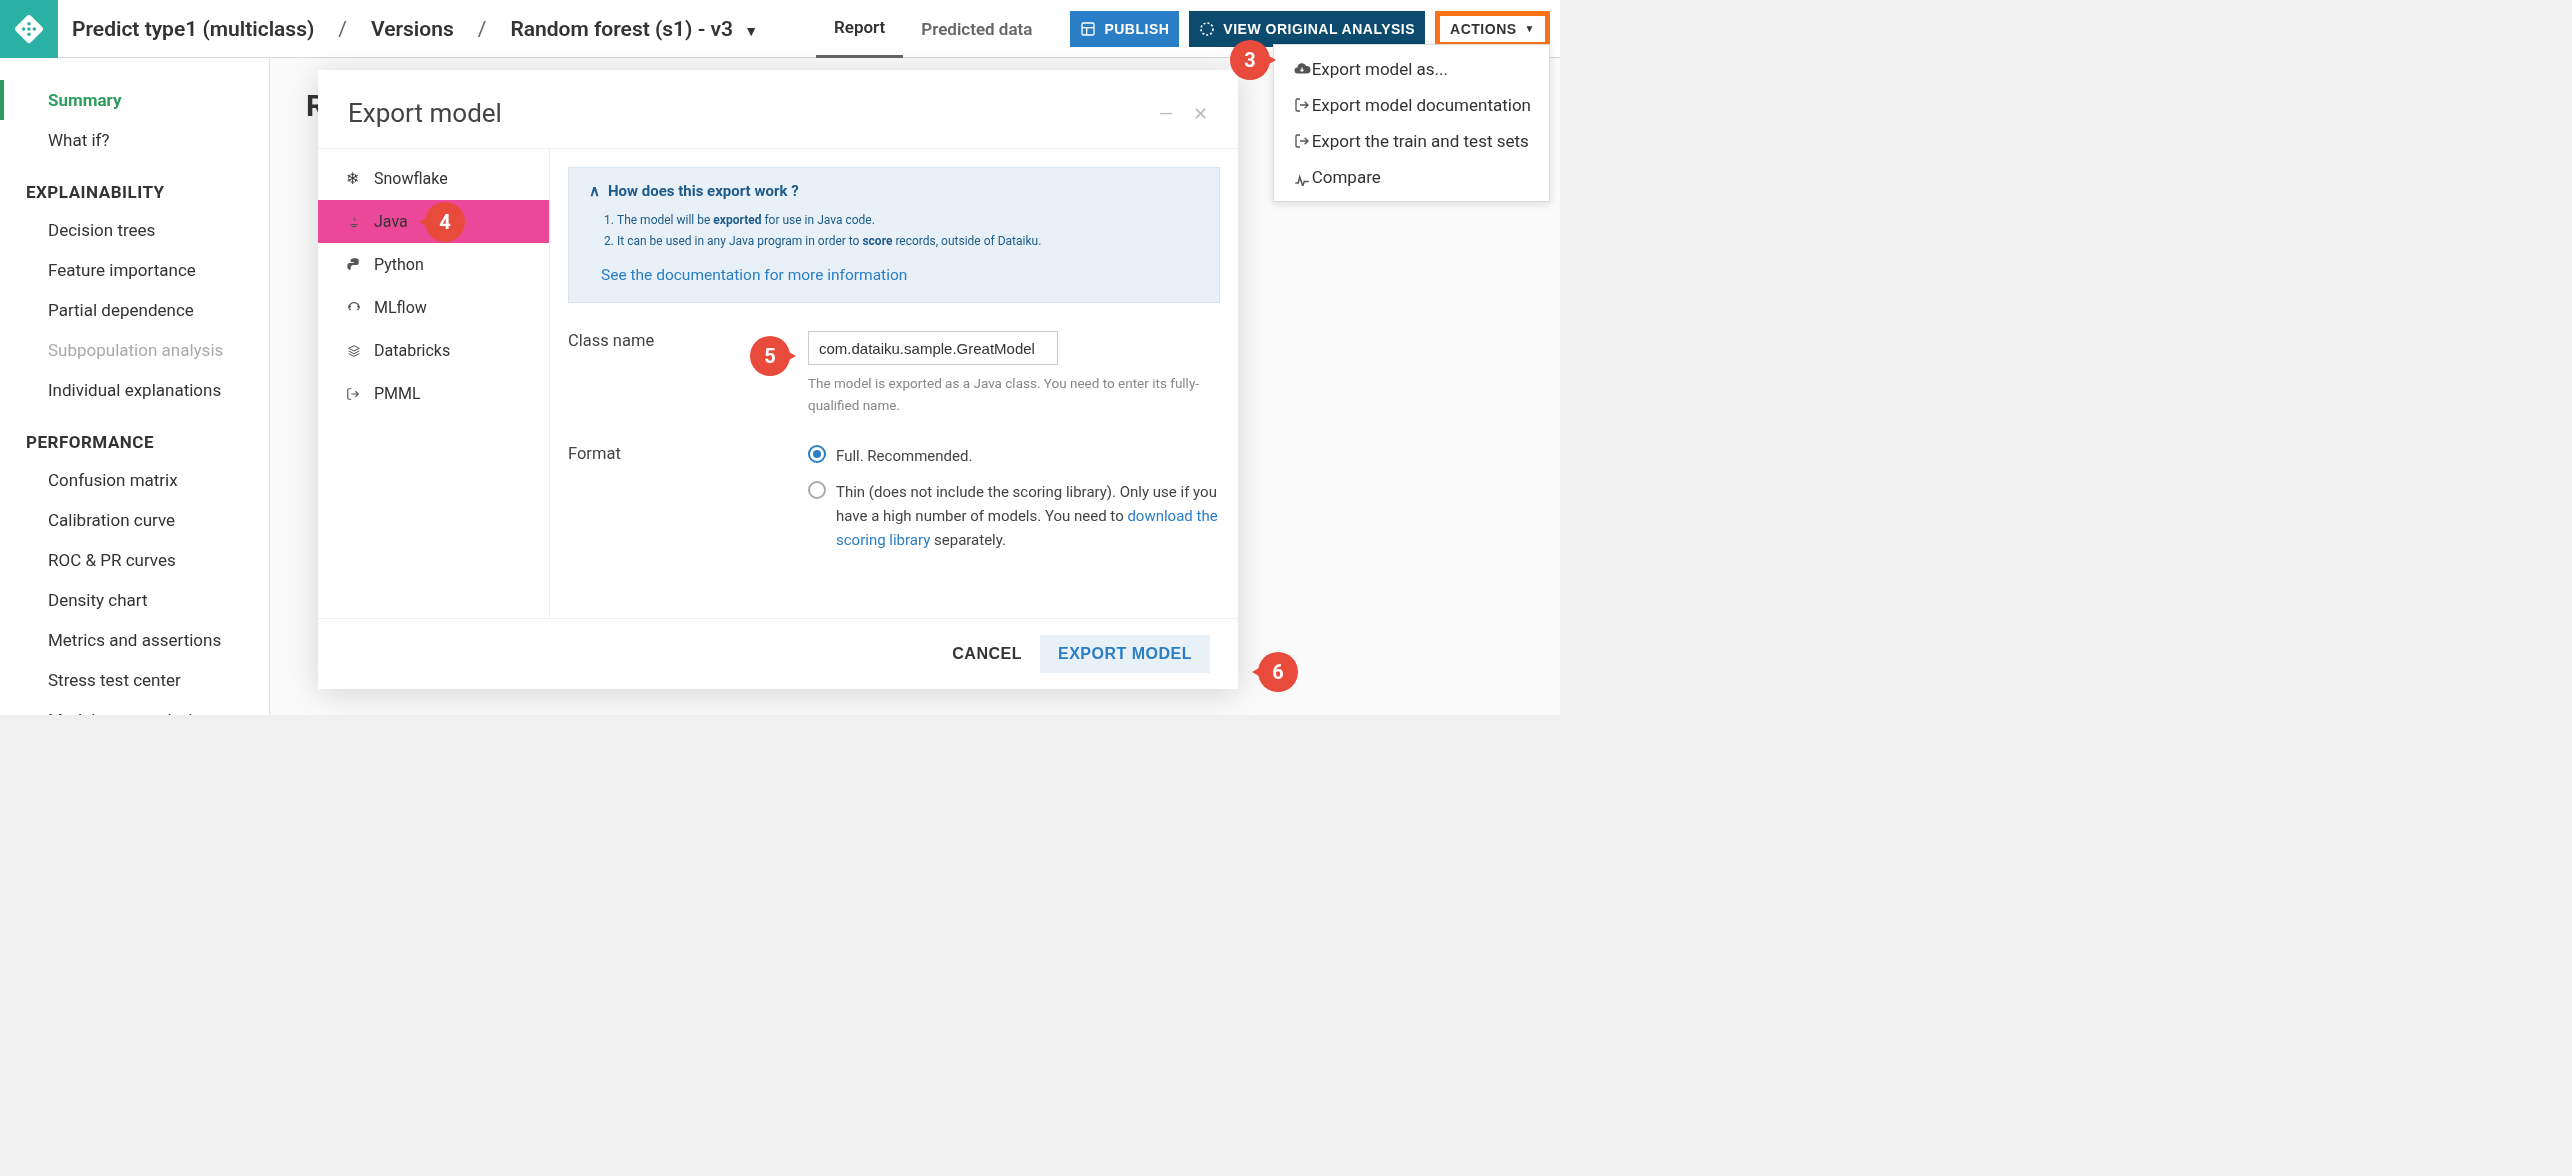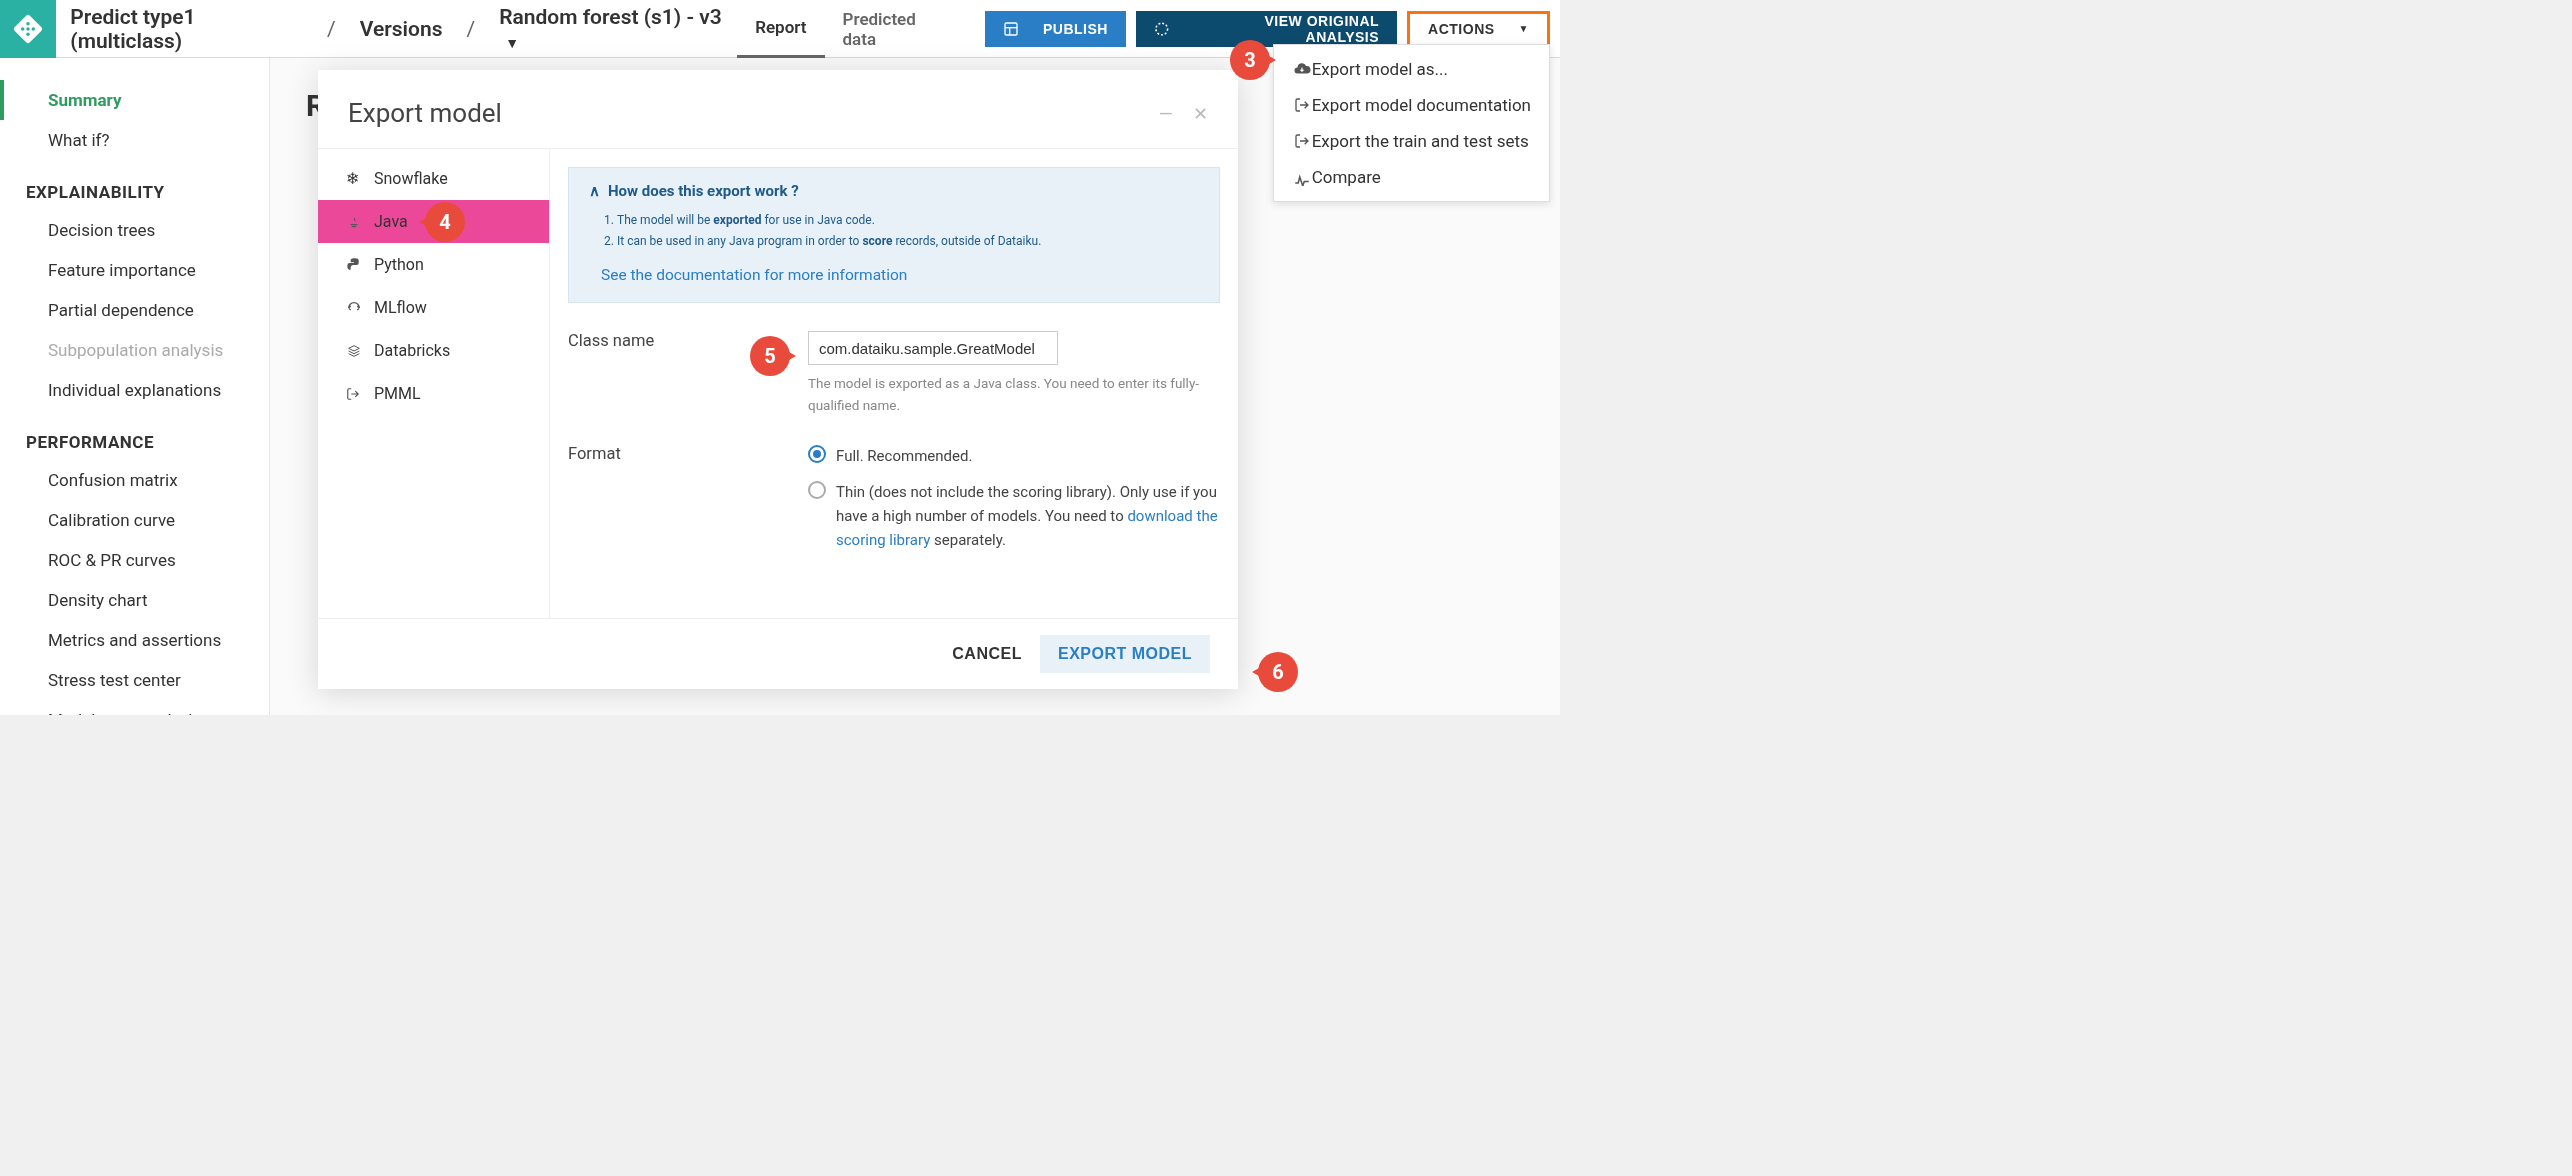--- a/index.html
+++ b/index.html
@@ -7,24 +7,24 @@
 .topbar { height: 58px; background: #fff; border-bottom: 1px solid #d9d9d9; display: flex; align-items: center; }
 .logo { width: 58px; height: 58px; background: #2ab1a3; display: flex; align-items: center; justify-content: center; }
 .logo svg { width: 32px; height: 32px; }
 .breadcrumb { display: flex; align-items: center; gap: 24px; padding-left: 14px; font-size: 21px; color: #333; font-weight: 600; }
 .breadcrumb .sep { color: #666; font-weight: 400; }
 .breadcrumb-link { cursor: pointer; }
 .breadcrumb-caret { margin-left: 6px; font-size: 14px; color: #333; }
 .tabs { margin-left: auto; display: flex; align-items: stretch; height: 58px; }
 .tab { display: flex; align-items: center; padding: 0 18px; font-size: 17px; color: #666; font-weight: 600; cursor: pointer; }
 .tab.active { color: #333; border-bottom: 3px solid #666; }
-.btn { height: 36px; display: inline-flex; align-items: center; padding: 0 18px; font-size: 14px; font-weight: 700; letter-spacing: 0.5px; cursor: pointer; border: none; gap: 24px; text-align: right; }
+.btn { height: 36px; display: inline-flex; align-items: center; padding: 0 10px; font-size: 14px; font-weight: 700; letter-spacing: 0.5px; cursor: pointer; border: none; gap: 8px; text-align: right; }
 .btn-publish { background: #2a7ec6; color: #fff; margin-left: 20px; }
 .btn-view { background: #0c4a6e; color: #fff; margin-left: 10px; }
-.btn-actions { background: #fff; color: #333; border: 3px solid #f97316; margin-left: 10px; margin-right: 10px; }
+.btn-actions { background: #fff; color: #333; border: 5px solid #f97316; margin-left: 10px; margin-right: 10px; }
 .actions-menu { position: absolute; right: 10px; top: 44px; background: #fff; border: 1px solid #ddd; box-shadow: 0 2px 8px rgba(0,0,0,0.12); z-index: 100; padding: 6px 0; min-width: 260px; }
 .actions-item { display: flex; align-items: center; padding: 8px 18px; font-size: 17px; color: #333; cursor: pointer; }
 .actions-icon { width: 20px; display: inline-flex; justify-content: center; color: #555; }
 .sidebar { position: absolute; left: 0; top: 58px; width: 270px; bottom: 0; background: #fff; border-right: 1px solid #e5e5e5; padding-top: 22px; }
 .sidebar-item { display: block; padding: 10px 30px 10px 48px; font-size: 17px; color: #333; cursor: pointer; }
 .sidebar-item.active { color: #2e9c5e; font-weight: 700; border-left: 4px solid #2e9c5e; padding-left: 44px; }
 .sidebar-item.disabled { color: #aaa; }
 .sidebar-header { padding: 22px 26px 8px 26px; font-size: 17px; font-weight: 700; color: #333; letter-spacing: 0.5px; }
 .main { position: absolute; left: 270px; top: 58px; right: 0; bottom: 0; background: #fafafa; padding: 30px 36px; }
 .main-title { font-size: 30px; font-weight: 700; color: #333; }

